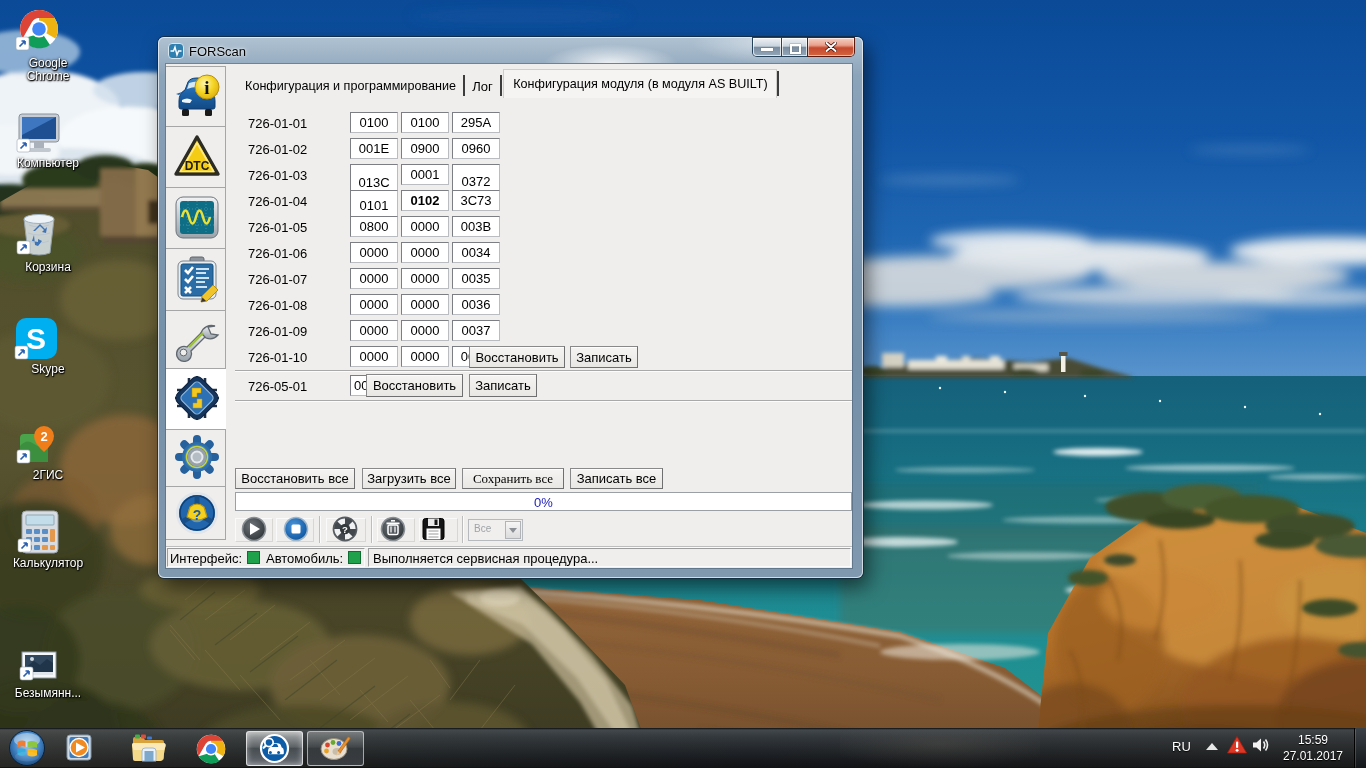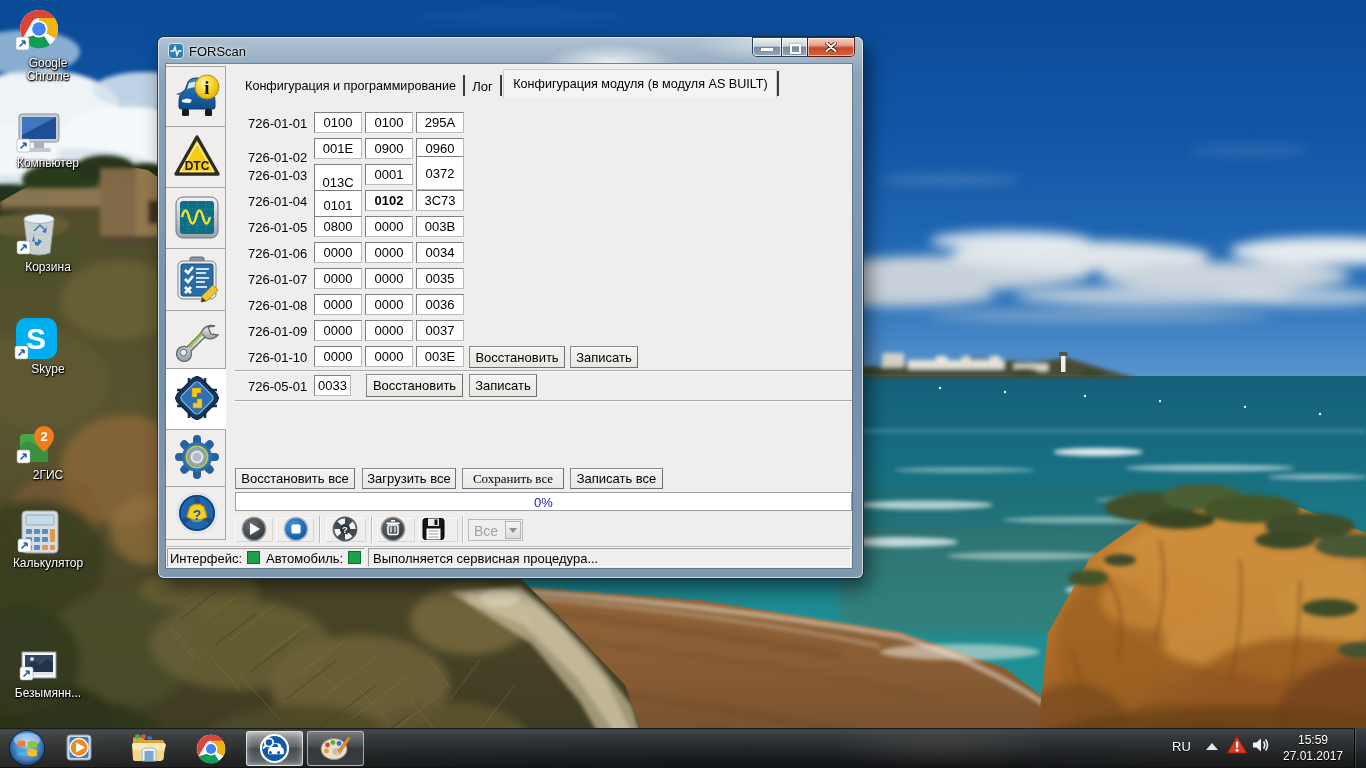--- a/index.html
+++ b/index.html
@@ -5,21 +5,21 @@
 html,body{margin:0;padding:0;width:1366px;height:768px;overflow:hidden;background:#1158a8;}
 body{font-family:"Liberation Sans",sans-serif;position:relative;}
 .abs{position:absolute;}
 .dlabel{position:absolute;color:#fff;font-size:12px;text-align:center;line-height:13px;
  text-shadow:0 1px 2px rgba(0,0,0,.95),0 0 3px rgba(0,0,0,.85),1px 1px 1px rgba(0,0,0,.9);}
 .btn{position:absolute;display:flex;align-items:center;justify-content:center;
  font-size:13px;color:#000;background:linear-gradient(180deg,#f5f4f2,#e9e7e4);
  border:1px solid #898989;border-right-color:#6f6f6f;border-bottom-color:#6f6f6f;
  box-shadow:inset 0 1px 0 #fdfdfd;box-sizing:border-box;white-space:nowrap;}
 .field{position:absolute;background:#fff;border:1px solid #7b7f85;border-bottom-color:#b9bcc0;border-right-color:#b9bcc0;
- box-sizing:border-box;font-size:13px;color:#000;text-align:center;display:flex;align-items:center;justify-content:center;}
+ box-sizing:border-box;font-size:13px;color:#000;text-align:center;display:flex;align-items:center;justify-content:center;margin-left:36px;}
 .rowlab{position:absolute;font-size:13px;color:#000;width:62px;text-align:left;}
 .hrline{position:absolute;height:1px;background:#a9a9a9;box-shadow:0 1px 0 #fcfcfc;}
 .tabsep{position:absolute;width:2px;background:#3c3c3c;}
 .statxt{position:absolute;font-size:13px;color:#000;}
 </style>
 </head>
 <body>
 
 <svg class="abs" style="left:0;top:0" width="1366" height="768" viewBox="0 0 1366 768">
 <defs>
@@ -467,28 +467,28 @@
 <div class="abs" style="left:466px;top:79px;width:33px;text-align:center;font-size:13px;color:#000;">Лог</div>
 <div class="abs" style="left:505px;top:77px;width:271px;text-align:center;font-size:12.6px;color:#000;white-space:nowrap;">Конфигурация модуля (в модуля AS BUILT)</div>
 <div class="tabsep" style="left:463px;top:75px;height:21px;"></div>
 <div class="tabsep" style="left:500px;top:75px;height:21px;"></div>
 <div class="tabsep" style="left:777px;top:71px;height:25px;"></div>
 
 <div class="rowlab" style="left:248px;top:116px;">726-01-01</div>
 <div class="field" style="left:314px;top:112px;width:48px;height:21px;">0100</div>
 <div class="field" style="left:365px;top:112px;width:48px;height:21px;">0100</div>
 <div class="field" style="left:416px;top:112px;width:48px;height:21px;">295A</div>
-<div class="rowlab" style="left:248px;top:150px;">726-01-02</div>
+<div class="rowlab" style="left:248px;top:142px;">726-01-02</div>
 <div class="field" style="left:314px;top:138px;width:48px;height:21px;">001E</div>
 <div class="field" style="left:365px;top:138px;width:48px;height:21px;">0900</div>
 <div class="field" style="left:416px;top:138px;width:48px;height:21px;">0960</div>
 <div class="rowlab" style="left:248px;top:168px;">726-01-03</div>
 <div class="field" style="left:314px;top:164px;width:48px;height:37px;">013C</div>
 <div class="field" style="left:365px;top:164px;width:48px;height:21px;">0001</div>
-<div class="field" style="left:416px;top:156px;width:48px;height:34px;">0372</div>
+<div class="field" style="left:416px;top:164px;width:48px;height:34px;">0372</div>
 <div class="rowlab" style="left:248px;top:194px;">726-01-04</div>
 <div class="field" style="left:314px;top:190px;width:48px;height:31px;">0101</div>
 <div class="field" style="left:365px;top:190px;width:48px;height:21px;font-weight:bold;">0102</div>
 <div class="field" style="left:416px;top:190px;width:48px;height:21px;">3C73</div>
 <div class="rowlab" style="left:248px;top:220px;">726-01-05</div>
 <div class="field" style="left:314px;top:216px;width:48px;height:21px;">0800</div>
 <div class="field" style="left:365px;top:216px;width:48px;height:21px;">0000</div>
 <div class="field" style="left:416px;top:216px;width:48px;height:21px;">003B</div>
 <div class="rowlab" style="left:248px;top:246px;">726-01-06</div>
 <div class="field" style="left:314px;top:242px;width:48px;height:21px;">0000</div>
@@ -576,21 +576,21 @@
 <g>
  <rect x="188" y="2.5" width="21" height="21" rx="2.5" fill="#141414" stroke="#000"></rect>
  <rect x="193" y="2.5" width="11" height="7.5" fill="#e9e9e9"></rect>
  <rect x="199.5" y="3.5" width="3" height="5.5" fill="#141414"></rect>
  <rect x="191.5" y="12.5" width="14" height="11" fill="#fff"></rect>
  <path d="M193.5 15 h10 M193.5 18 h10 M193.5 21 h10" stroke="#9a9a9a" stroke-width="1"></path>
 </g>
 </svg>
 
 <div class="abs" style="left:468px;top:519px;width:55px;height:22px;background:#f0efed;border:1px solid #b6b9bd;box-sizing:border-box;"></div>
-<div class="abs" style="left:474px;top:523px;font-size:14px;color:#9ea3a8;">Все</div>
+<div class="abs" style="left:474px;top:523px;font-size:10px;color:#9ea3a8;">Все</div>
 <div class="abs" style="left:505px;top:521px;width:16px;height:18px;background:linear-gradient(180deg,#f6f6f6,#dcdcdc);border:1px solid #b0b3b7;box-sizing:border-box;"></div>
 <svg class="abs" style="left:508px;top:527px" width="10" height="7">
     <path d="M1 1 L9 1 L5 6 Z" fill="#8b9096"></path>
   </svg>
 
 <div class="abs" style="left:166px;top:546px;width:686px;height:1px;background:#bdbdbd;box-shadow:0 1px 0 #fbfbfb;"></div>
 <div class="abs" style="left:167px;top:548px;width:198px;height:19px;border:1px solid;border-color:#9c9c9c #fbfbfb #fbfbfb #9c9c9c;box-sizing:border-box;"></div>
 <div class="abs" style="left:368px;top:548px;width:483px;height:19px;border:1px solid;border-color:#9c9c9c #fbfbfb #fbfbfb #9c9c9c;box-sizing:border-box;"></div>
 <div class="statxt" style="left:170px;top:551px;">Интерфейс:</div>
 <div class="abs" style="left:247px;top:551px;width:13px;height:13px;background:#1fa14c;border:1px solid #0c6e31;box-sizing:border-box;"></div>

